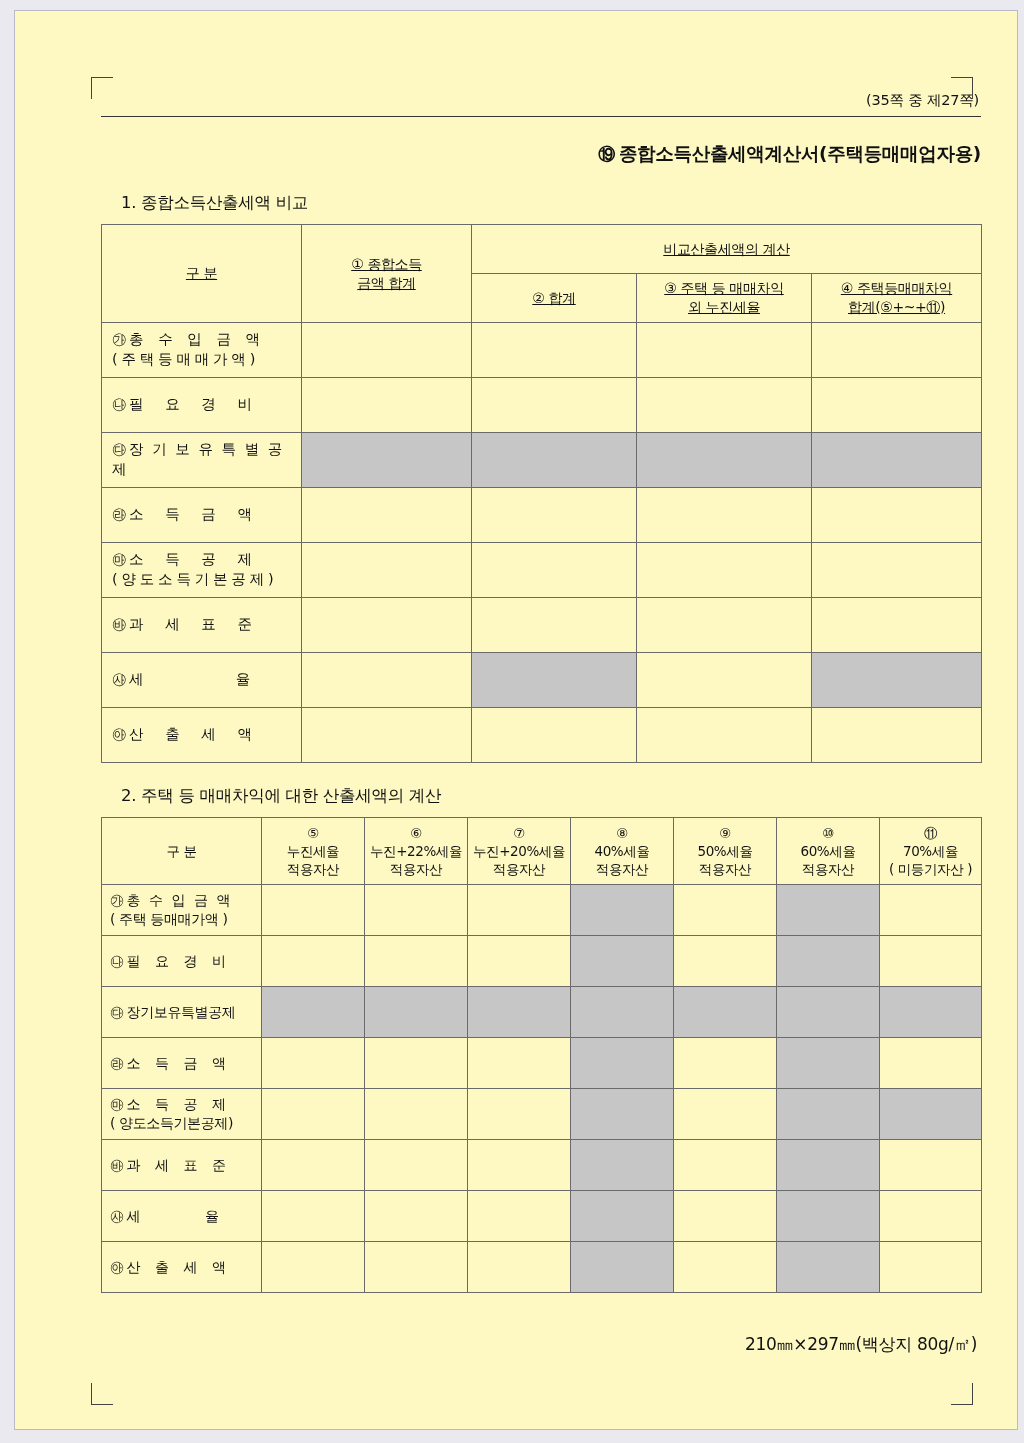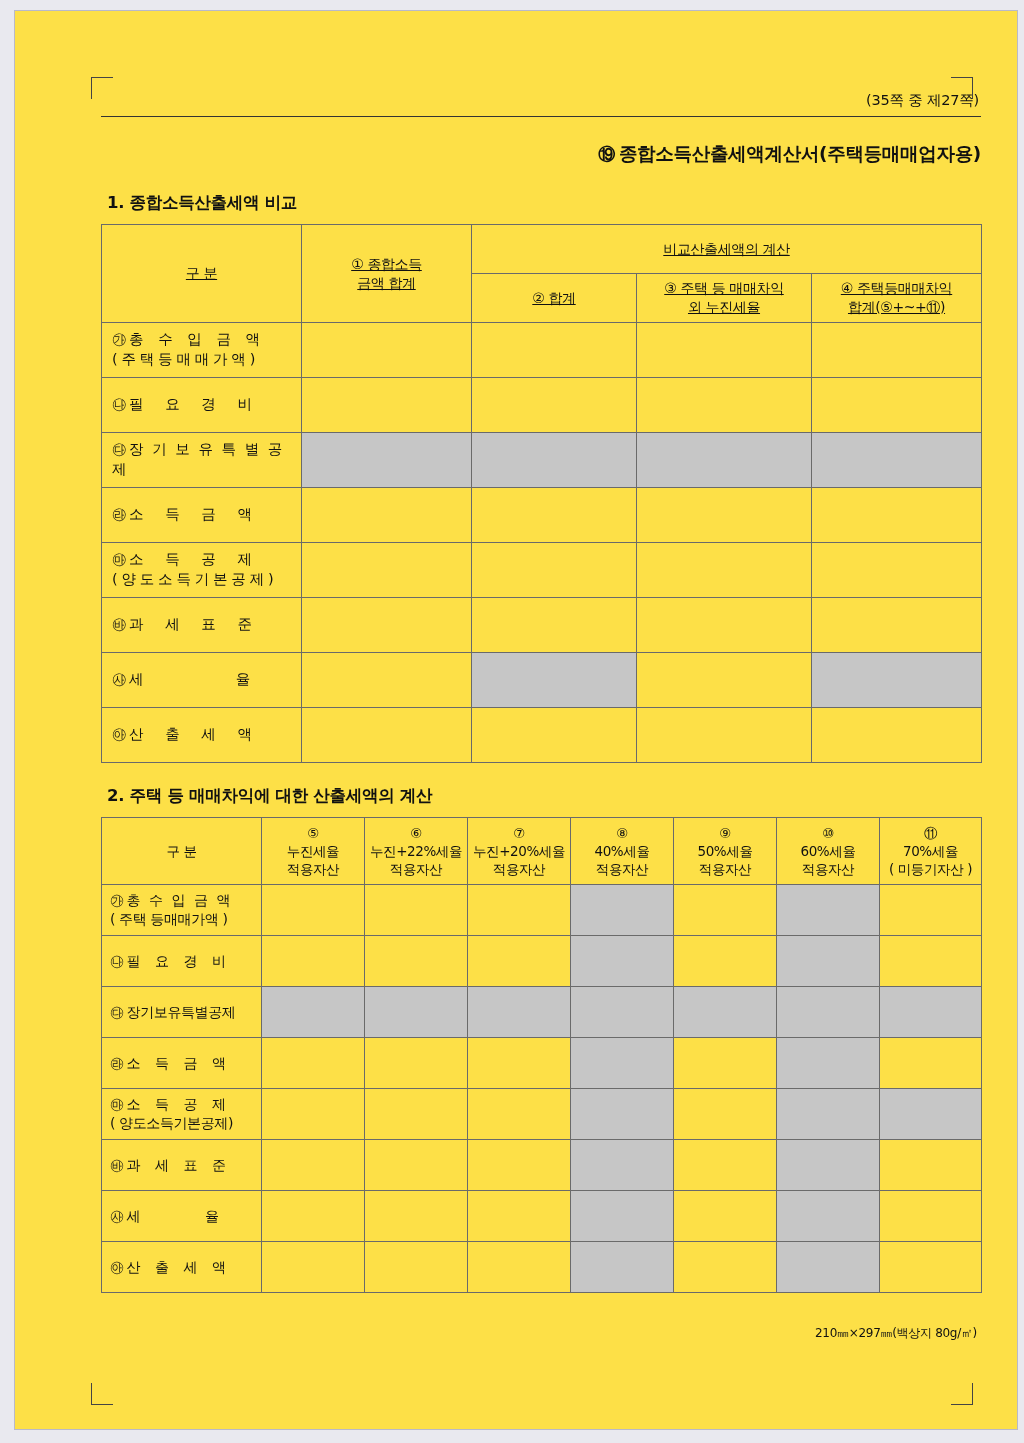--- a/index.html
+++ b/index.html
@@ -12,21 +12,21 @@
     height: 1443px;
     font-family: "DejaVu Sans", "Liberation Sans", sans-serif;
     color: #111;
   }
   .page {
     position: absolute;
     left: 14px;
     top: 10px;
     width: 1004px;
     height: 1420px;
-    background: #fde047;
+    background: #fef9c3;
     border: 1px solid #b9b9c9;
     box-sizing: border-box;
   }
   
   .crop {
     position: absolute;
     width: 22px;
     height: 22px;
     box-sizing: border-box;
   }
@@ -58,22 +58,22 @@
     font-weight: bold;
     letter-spacing: -0.3px;
     margin: 10px 0 26px 0;
   }
   .doc-title .circnum {
     font-size: 17px;
     margin-right: 4px;
   }
   .section-title {
     font-size: 16.5px;
-    font-weight: bold;
-    margin: 0 0 10px 6px;
+    font-weight: normal;
+    margin: 0 0 10px 20px;
     letter-spacing: -0.3px;
   }
   table {
     border-collapse: collapse;
     width: 100%;
     table-layout: fixed;
   }
   table td, table th {
     border: 1px solid #6a6a6a;
     font-weight: normal;
@@ -100,22 +100,22 @@
   .t2 .rowhead {
     text-align: left;
     padding-left: 8px;
     font-size: 14px;
   }
   .t2 .hdr { height: 58px; }
   .t2 .colnum { font-size: 13.5px; }
   .spacer { height: 22px; }
   .footnote {
     text-align: right;
-    font-size: 12px;
-    margin-top: 32px;
+    font-size: 17px;
+    margin-top: 40px;
     padding-right: 4px;
     letter-spacing: -0.3px;
   }
 </style>
 </head>
 <body>
 
 <div class="page">
   <div class="crop tl"></div>
   <div class="crop tr"></div>

